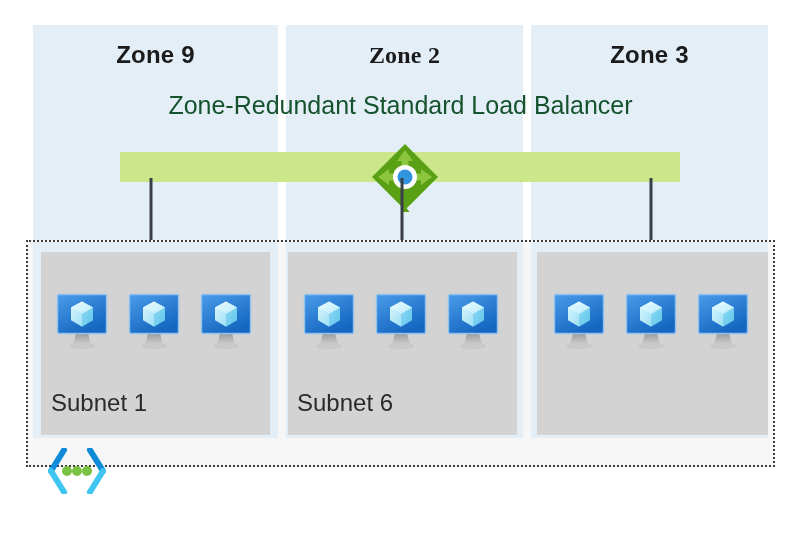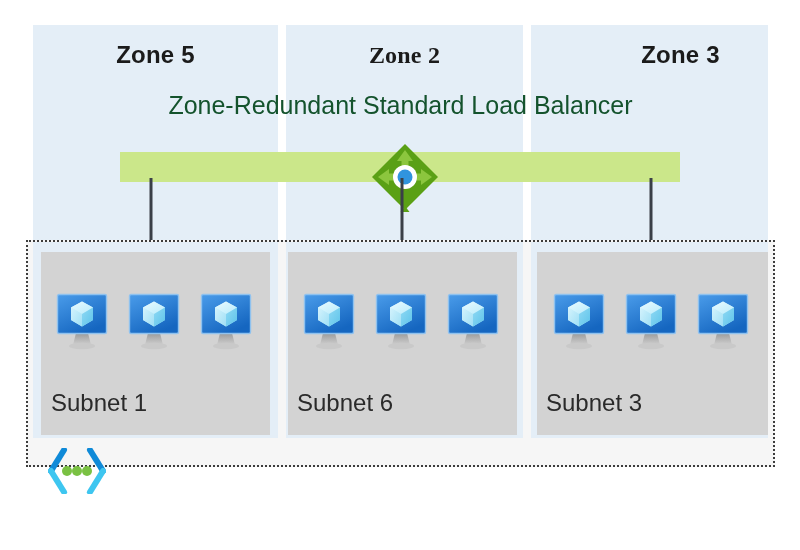--- a/index.html
+++ b/index.html
@@ -38,21 +38,21 @@
     line-height: 34px;
     text-align: center;
     font-size: 24px;
     font-weight: bold;
     color: #1b1b1b;
     letter-spacing: 0.2px;
     white-space: nowrap;
   }
   #zone-label-0 { left: 33px;  width: 245px; }
   #zone-label-1 { left: 286px; width: 237px; font-family: Liberation Serif, serif; }
-  #zone-label-2 { left: 531px; width: 237px; margin-left: 31px; }
+  #zone-label-2 { left: 531px; width: 237px; }
 
   
   #lb-title {
     position: absolute;
     left: 33px;
     top: 91px;
     width: 735px;
     text-align: center;
     font-size: 25px;
     font-weight: normal;
@@ -168,21 +168,21 @@
 </style>
 </head>
 <body>
 
 <div id="canvas">
 
   <div class="zone-panel" id="zone-panel-0"></div>
   <div class="zone-panel" id="zone-panel-1"></div>
   <div class="zone-panel" id="zone-panel-2"></div>
 
-  <div class="zone-label" id="zone-label-0">Zone 5</div>
+  <div class="zone-label" id="zone-label-0">Zone 9</div>
   <div class="zone-label" id="zone-label-1">Zone 2</div>
   <div class="zone-label" id="zone-label-2">Zone 3</div>
 
   <div id="lb-title">Zone-Redundant Standard Load Balancer</div>
 
   <div id="lb-bar"></div>
 
   <div id="lb-icon">
     <svg width="70" height="72" viewBox="0 0 70 72" xmlns="http://www.w3.org/2000/svg">
 
@@ -514,21 +514,20 @@
         <rect x="1.5" y="1.5" width="49" height="39" rx="1.5" fill="url(#vmScreen)"></rect>
         <rect x="1.5" y="1.5" width="49" height="39" rx="1.5" fill="none" stroke="#8fc2ef" stroke-width="1.4"></rect>
         <path d="M26 8.5 L37 14.5 L37 27 L26 33.5 L15 27 L15 14.5 Z" fill="url(#cubeLeft)"></path>
         <path d="M26 8.5 L37 14.5 L26 21 L15 14.5 Z" fill="url(#cubeTop)"></path>
         <path d="M26 21 L37 14.5 L37 27 L26 33.5 Z" fill="url(#cubeRight)"></path>
         <path d="M26 21 L15 14.5 L15 27 L26 33.5 Z" fill="url(#cubeLeft)"></path>
       </svg></div>
 
   <div class="subnet-label" id="subnet-label-0">Subnet 1</div>
   <div class="subnet-label" id="subnet-label-1">Subnet 6</div>
-  <div class="subnet-label" id="subnet-label-2">Subnet 3</div>
 
   <div id="vnet-icon">
     <svg width="58" height="46" viewBox="0 0 58 46" xmlns="http://www.w3.org/2000/svg">
 
       <path d="M16 2 L3 23" stroke="#0f8ad8" stroke-width="6" stroke-linecap="round" fill="none"></path>
       <path d="M3 23 L16 44" stroke="#3ec6f0" stroke-width="6" stroke-linecap="round" fill="none"></path>
 
       <path d="M42 2 L55 23" stroke="#0f8ad8" stroke-width="6" stroke-linecap="round" fill="none"></path>
       <path d="M55 23 L42 44" stroke="#3ec6f0" stroke-width="6" stroke-linecap="round" fill="none"></path>
 

